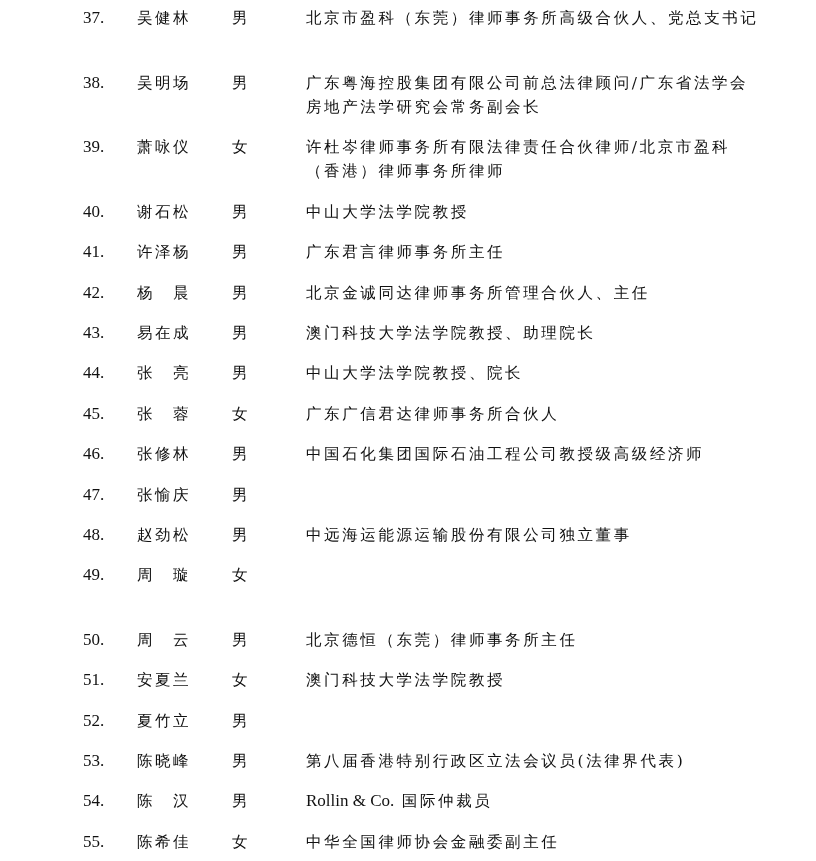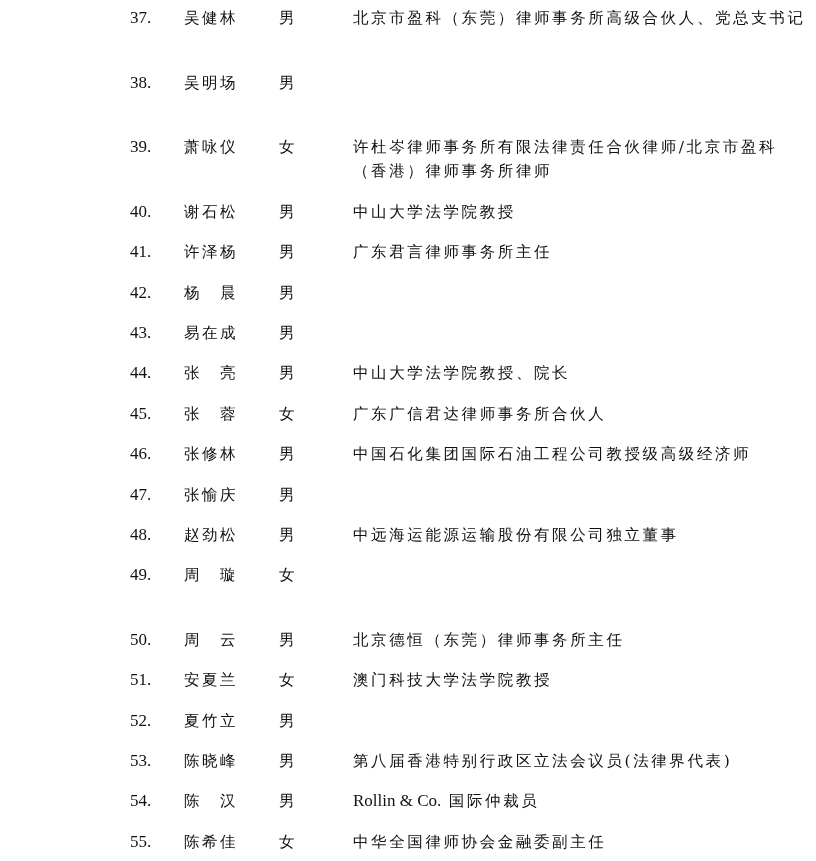--- a/index.html
+++ b/index.html
@@ -17,21 +17,20 @@
     }
     .doc {
       position: absolute;
       left: 0;
       top: 6px;
       width: 816px;
     }
     .row {
       position: relative;
       height: 40.4px;
-      margin-left: 47px;
     }
     .row.two-line {
       height: 64.6px;
     }
     .cell {
       position: absolute;
       top: 0;
       font-size: 15.5px;
       line-height: 24.2px;
       white-space: nowrap;
@@ -70,20 +69,21 @@
     <span class="cell num">37.</span>
     <span class="cell name">吴健林</span>
     <span class="cell gender">男</span>
     <span class="cell desc">北京市盈科（东莞）律师事务所高级合伙人、党总支书记</span>
   </div>
 
   <div class="row two-line">
     <span class="cell num">38.</span>
     <span class="cell name">吴明场</span>
     <span class="cell gender">男</span>
+    <span class="cell desc">广东粤海控股集团有限公司前总法律顾问/广东省法学会房地产法学研究会常务副会长</span>
   </div>
 
   <div class="row two-line">
     <span class="cell num">39.</span>
     <span class="cell name">萧咏仪</span>
     <span class="cell gender">女</span>
     <span class="cell desc">许杜岑律师事务所有限法律责任合伙律师/北京市盈科（香港）律师事务所律师</span>
   </div>
 
   <div class="row">
@@ -97,26 +97,28 @@
     <span class="cell num">41.</span>
     <span class="cell name">许泽杨</span>
     <span class="cell gender">男</span>
     <span class="cell desc">广东君言律师事务所主任</span>
   </div>
 
   <div class="row">
     <span class="cell num">42.</span>
     <span class="cell name">杨　晨</span>
     <span class="cell gender">男</span>
+    <span class="cell desc">北京金诚同达律师事务所管理合伙人、主任</span>
   </div>
 
   <div class="row">
     <span class="cell num">43.</span>
     <span class="cell name">易在成</span>
     <span class="cell gender">男</span>
+    <span class="cell desc">澳门科技大学法学院教授、助理院长</span>
   </div>
 
   <div class="row">
     <span class="cell num">44.</span>
     <span class="cell name">张　亮</span>
     <span class="cell gender">男</span>
     <span class="cell desc">中山大学法学院教授、院长</span>
   </div>
 
   <div class="row">

